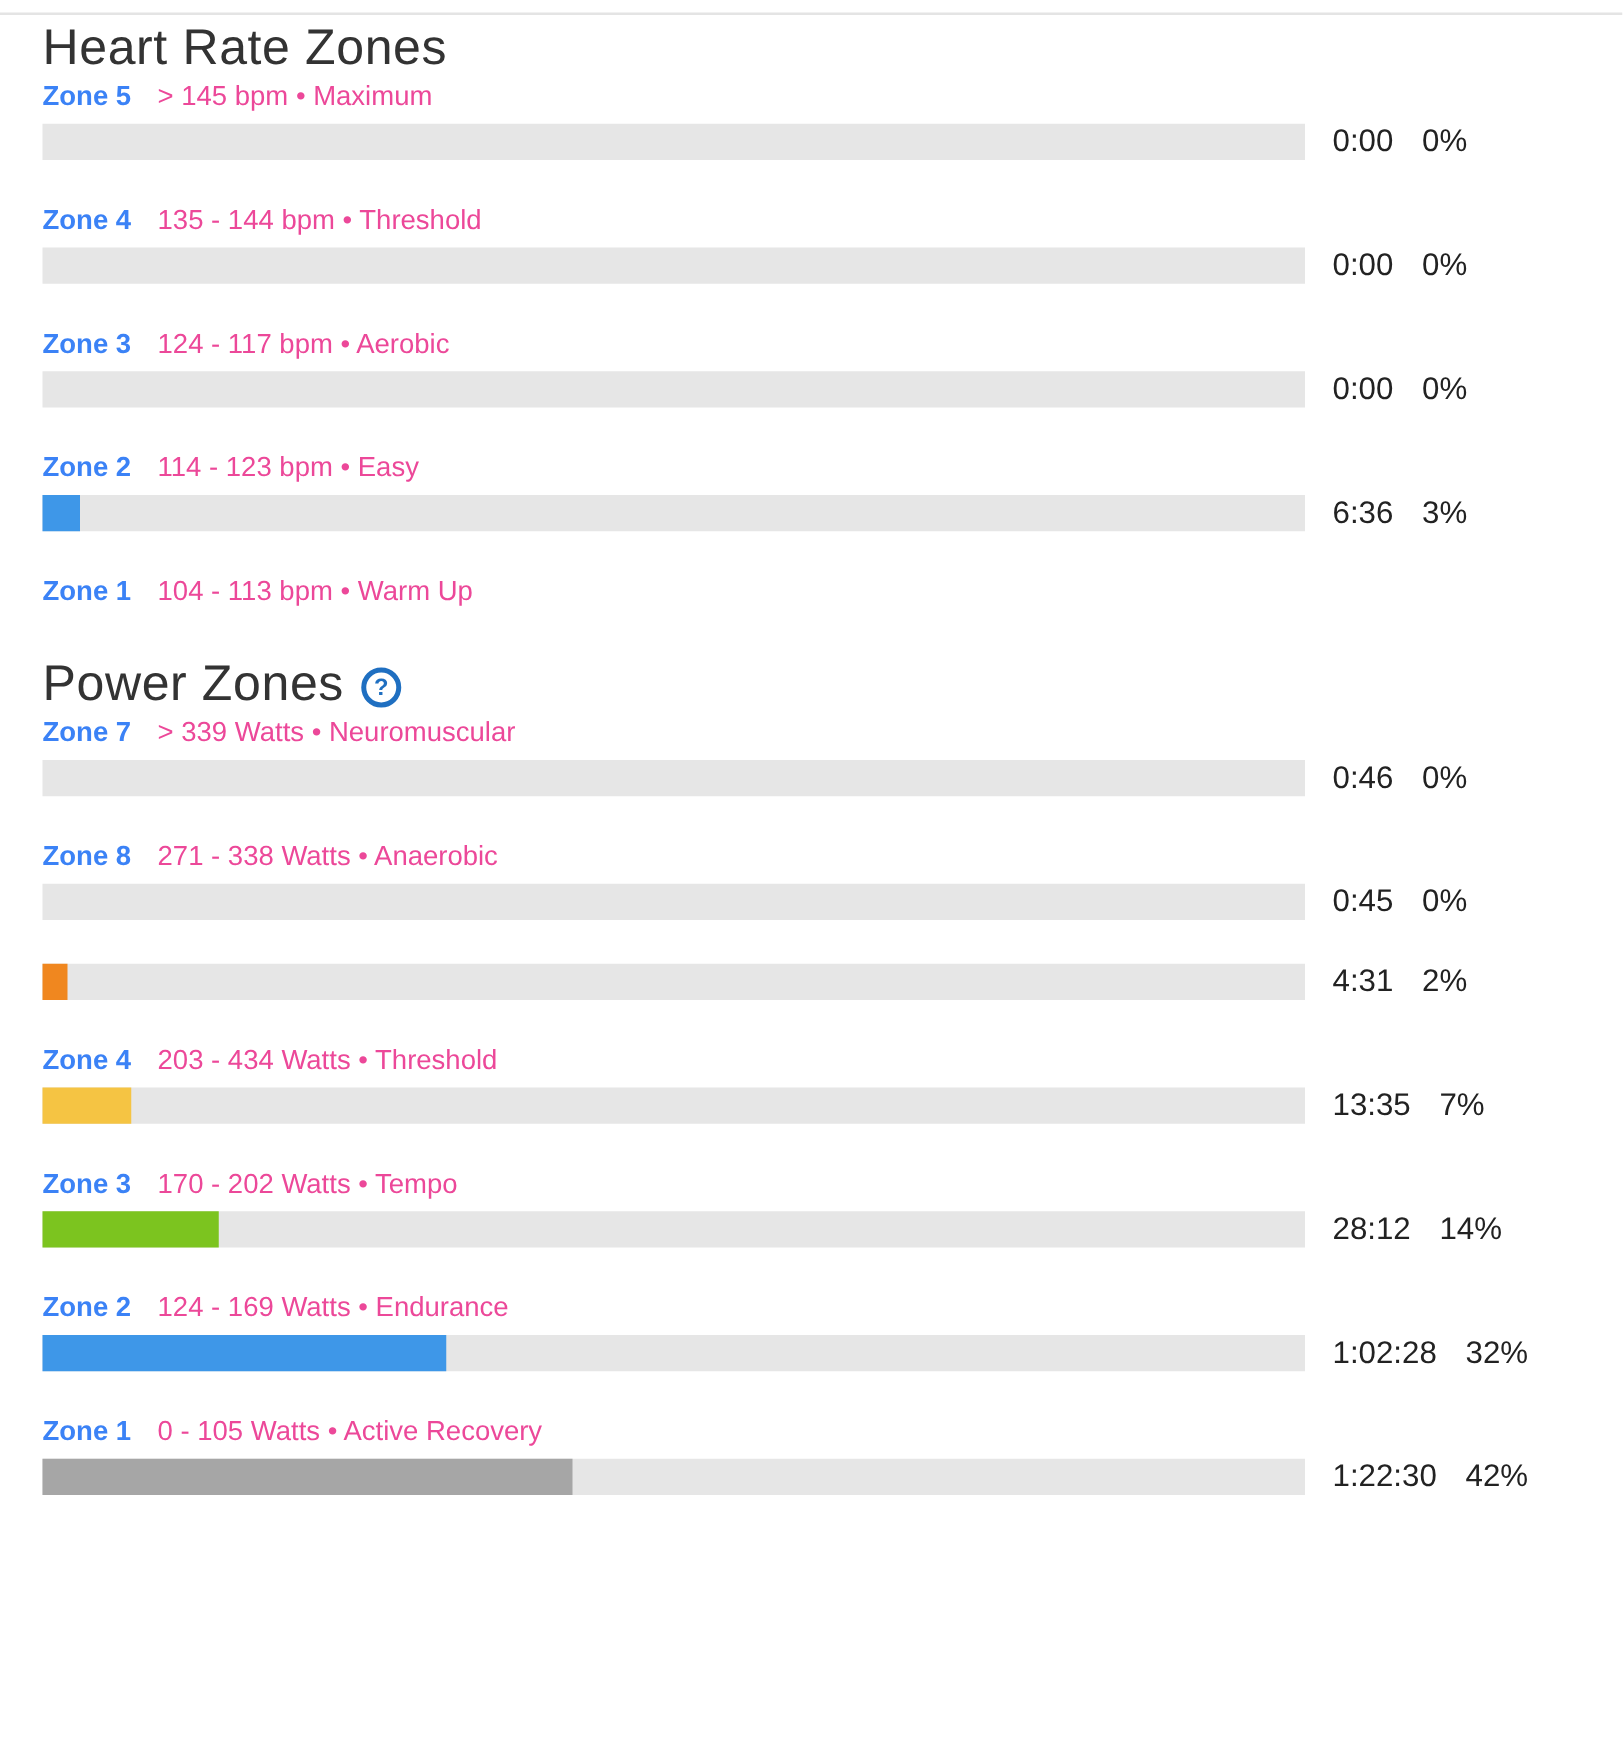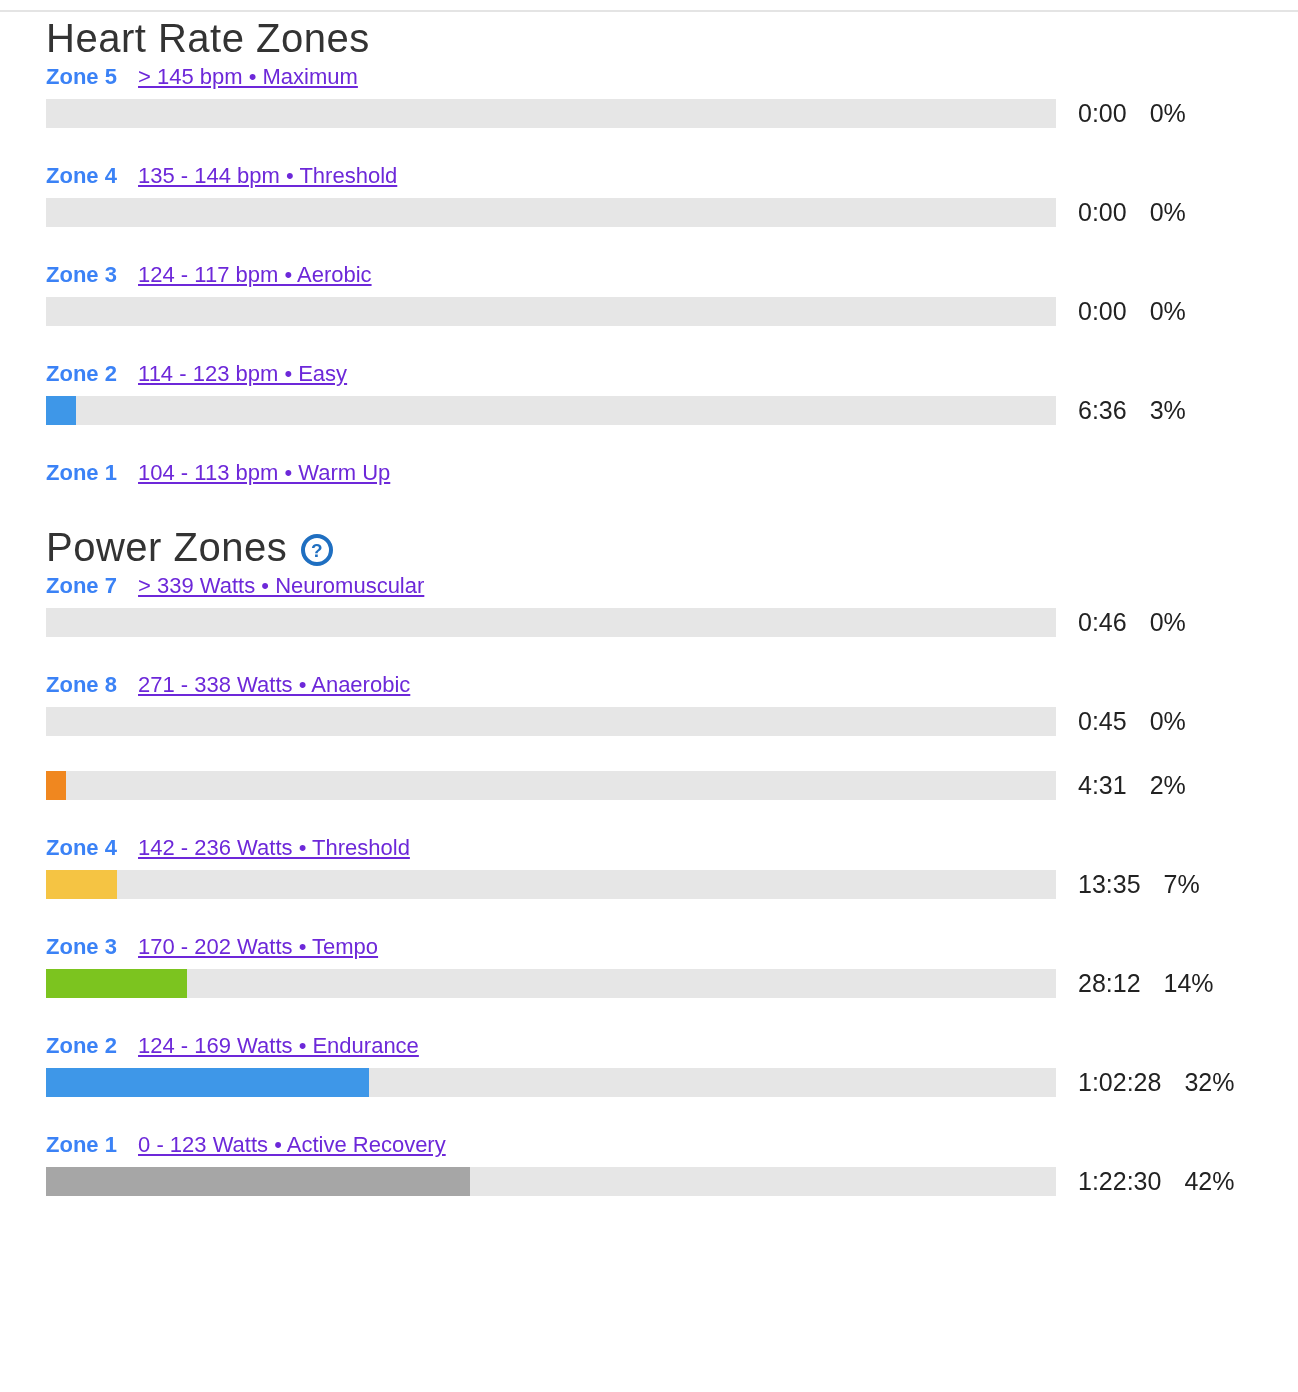--- a/index.html
+++ b/index.html
@@ -12,21 +12,21 @@
     font-family: "Liberation Sans", "DejaVu Sans", sans-serif;
     color: #333;
   }
   .top-rule {
     margin-top: 10px;
     height: 2px;
     background: #e4e4e4;
     width: 100%;
   }
   .content {
-    padding-left: 46px;
+    padding-left: 34px;
     padding-right: 0;
   }
   h1.section-title {
     font-size: 40px;
     font-weight: 300;
     color: #333;
     margin: 0;
     padding: 0;
     line-height: 52px;
     letter-spacing: 0.5px;
@@ -57,21 +57,21 @@
     line-height: 26px;
     margin-bottom: 9px;
     font-size: 22px;
     white-space: nowrap;
   }
   .zone-name {
     font-weight: 700;
     color: #3b82f6;
     margin-right: 15px;
   }
-  .zone-range { color: #6d28d9; text-decoration: underline; }
+  .zone-range { color: #ec4899; }
   .bar-line {
     display: flex;
     align-items: center;
     height: 29px;
   }
   .bar-track {
     position: relative;
     width: 1010px;
     height: 29px;
     background: #e6e6e6;
@@ -222,21 +222,21 @@
       <div class="bar-values">
         <span>4:31</span>
         <span>2%</span>
       </div>
     </div>
   </div>
 
   <div class="zone-row">
     <div class="zone-label">
       <span class="zone-name">Zone 4</span>
-      <span class="zone-range">142 - 236 Watts • Threshold</span>
+      <span class="zone-range">203 - 434 Watts • Threshold</span>
     </div>
     <div class="bar-line">
       <div class="bar-track">
         <div class="bar-fill" style="width: 7%; background: rgb(245, 196, 67);"></div>
       </div>
       <div class="bar-values">
         <span>13:35</span>
         <span>7%</span>
       </div>
     </div>
@@ -270,21 +270,21 @@
       <div class="bar-values">
         <span>1:02:28</span>
         <span>32%</span>
       </div>
     </div>
   </div>
 
   <div class="zone-row">
     <div class="zone-label">
       <span class="zone-name">Zone 1</span>
-      <span class="zone-range">0 - 123 Watts • Active Recovery</span>
+      <span class="zone-range">0 - 105 Watts • Active Recovery</span>
     </div>
     <div class="bar-line">
       <div class="bar-track">
         <div class="bar-fill" style="width: 42%; background: rgb(166, 166, 166);"></div>
       </div>
       <div class="bar-values">
         <span>1:22:30</span>
         <span>42%</span>
       </div>
     </div>

